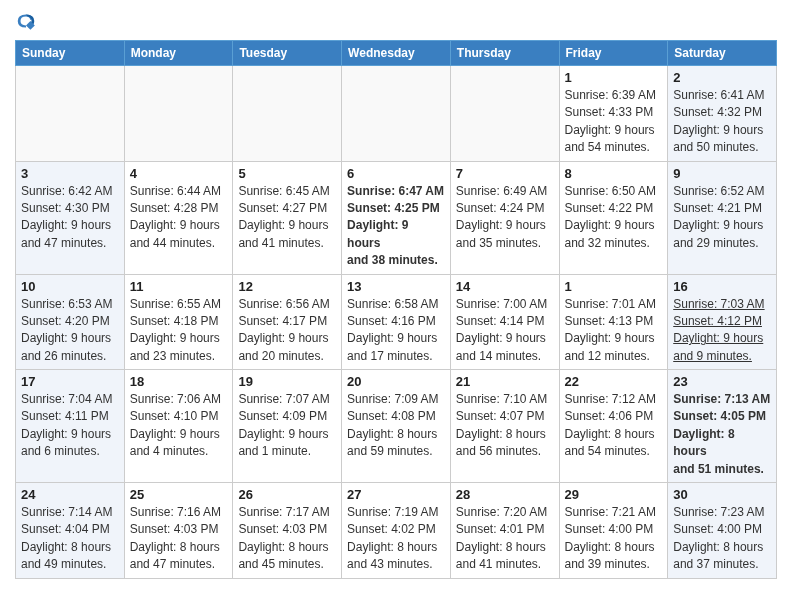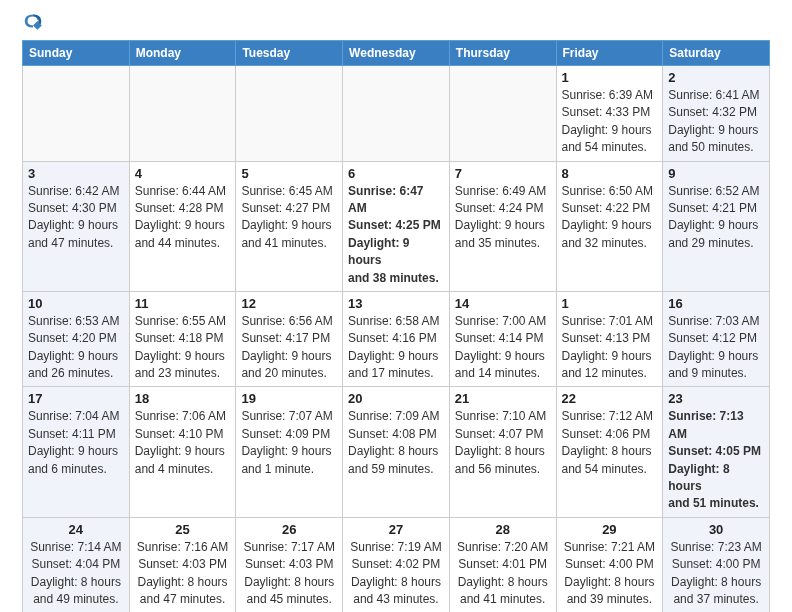--- a/index.html
+++ b/index.html
@@ -6,21 +6,21 @@
     body {
       width: 792px;
       height: 612px;
       font-family: Arial, sans-serif;
       background: #fff;
       overflow: hidden;
     }
     .page {
       width: 792px;
       height: 612px;
-      padding: 10px 22px;
+      padding: 10px 15px;
     }
     .header {
       display: flex;
       justify-content: space-between;
       align-items: flex-start;
       margin-bottom: 8px;
     }
     .logo {
       display: flex;
       align-items: center;
@@ -98,21 +98,20 @@
       display: block;
       margin-bottom: 2px;
     }
     .day-info {
       font-size: 12px;
       line-height: 1.45;
       color: #333;
     }
     tr:last-child td {
       height: 82px;
-      text-align: center;
     }
   </style>
 </head>
 <body>
 
 <div class="page">
   <div class="header">
     <div class="logo">
       <svg class="logo-icon" viewBox="0 0 40 40" xmlns="http://www.w3.org/2000/svg">
         <path d="M5 20 Q5 8 20 8 Q30 8 33 16 L28 18 Q26 12 20 12 Q10 12 10 20 Q10 28 20 28 L20 32 Q5 32 5 20Z" fill="#3a7fc1"></path>
@@ -253,21 +252,21 @@
           </td>
           <td>
             <span class="day-number">1</span>
             <div class="day-info" style="white-space: pre-line;">Sunrise: 7:01 AM
 Sunset: 4:13 PM
 Daylight: 9 hours
 and 12 minutes.</div>
           </td>
           <td class="saturday">
             <span class="day-number">16</span>
-            <div class="day-info" style="white-space: pre-line;">Sunrise: 7:03 AM
+            <div class="day-info" style="white-space: pre-line; text-decoration: underline;">Sunrise: 7:03 AM
 Sunset: 4:12 PM
 Daylight: 9 hours
 and 9 minutes.</div>
           </td>
         </tr>
         <tr>
           <td class="sunday">
             <span class="day-number">17</span>
             <div class="day-info" style="white-space: pre-line;">Sunrise: 7:04 AM
 Sunset: 4:11 PM

